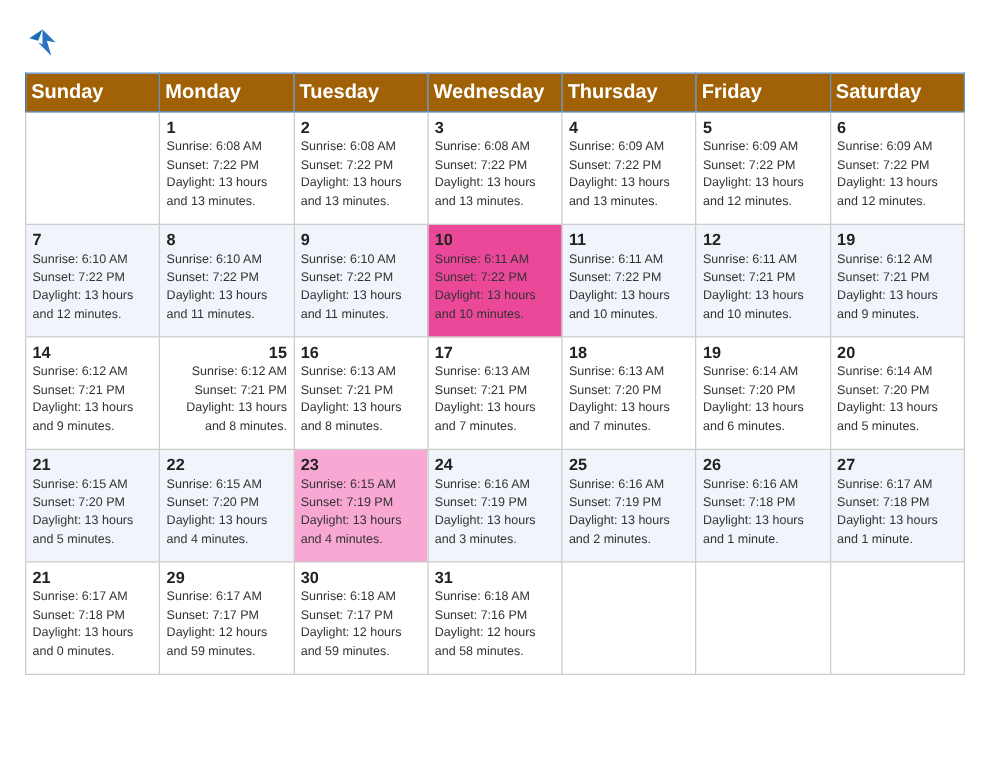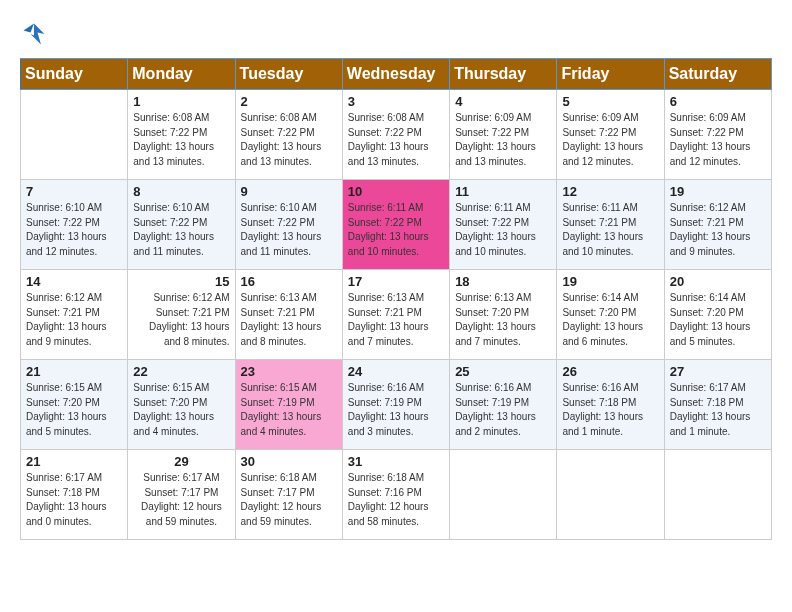--- a/index.html
+++ b/index.html
@@ -240,21 +240,21 @@
         <td style="background-color: rgb(240, 245, 252);">
           <span class="day-num">27</span>
           <div class="day-info">Sunrise: 6:17 AM<br>Sunset: 7:18 PM<br>Daylight: 13 hours<br>and 1 minute.</div>
         </td>
       </tr>
       <tr>
         <td style="background-color: rgb(255, 255, 255);">
           <span class="day-num">21</span>
           <div class="day-info">Sunrise: 6:17 AM<br>Sunset: 7:18 PM<br>Daylight: 13 hours<br>and 0 minutes.</div>
         </td>
-        <td style="background-color: rgb(255, 255, 255); text-align: center;">
+        <td style="background-color: rgb(255, 255, 255);">
           <span class="day-num">29</span>
           <div class="day-info">Sunrise: 6:17 AM<br>Sunset: 7:17 PM<br>Daylight: 12 hours<br>and 59 minutes.</div>
         </td>
         <td style="background-color: rgb(255, 255, 255);">
           <span class="day-num">30</span>
           <div class="day-info">Sunrise: 6:18 AM<br>Sunset: 7:17 PM<br>Daylight: 12 hours<br>and 59 minutes.</div>
         </td>
         <td style="background-color: rgb(255, 255, 255);">
           <span class="day-num">31</span>
           <div class="day-info">Sunrise: 6:18 AM<br>Sunset: 7:16 PM<br>Daylight: 12 hours<br>and 58 minutes.</div>

